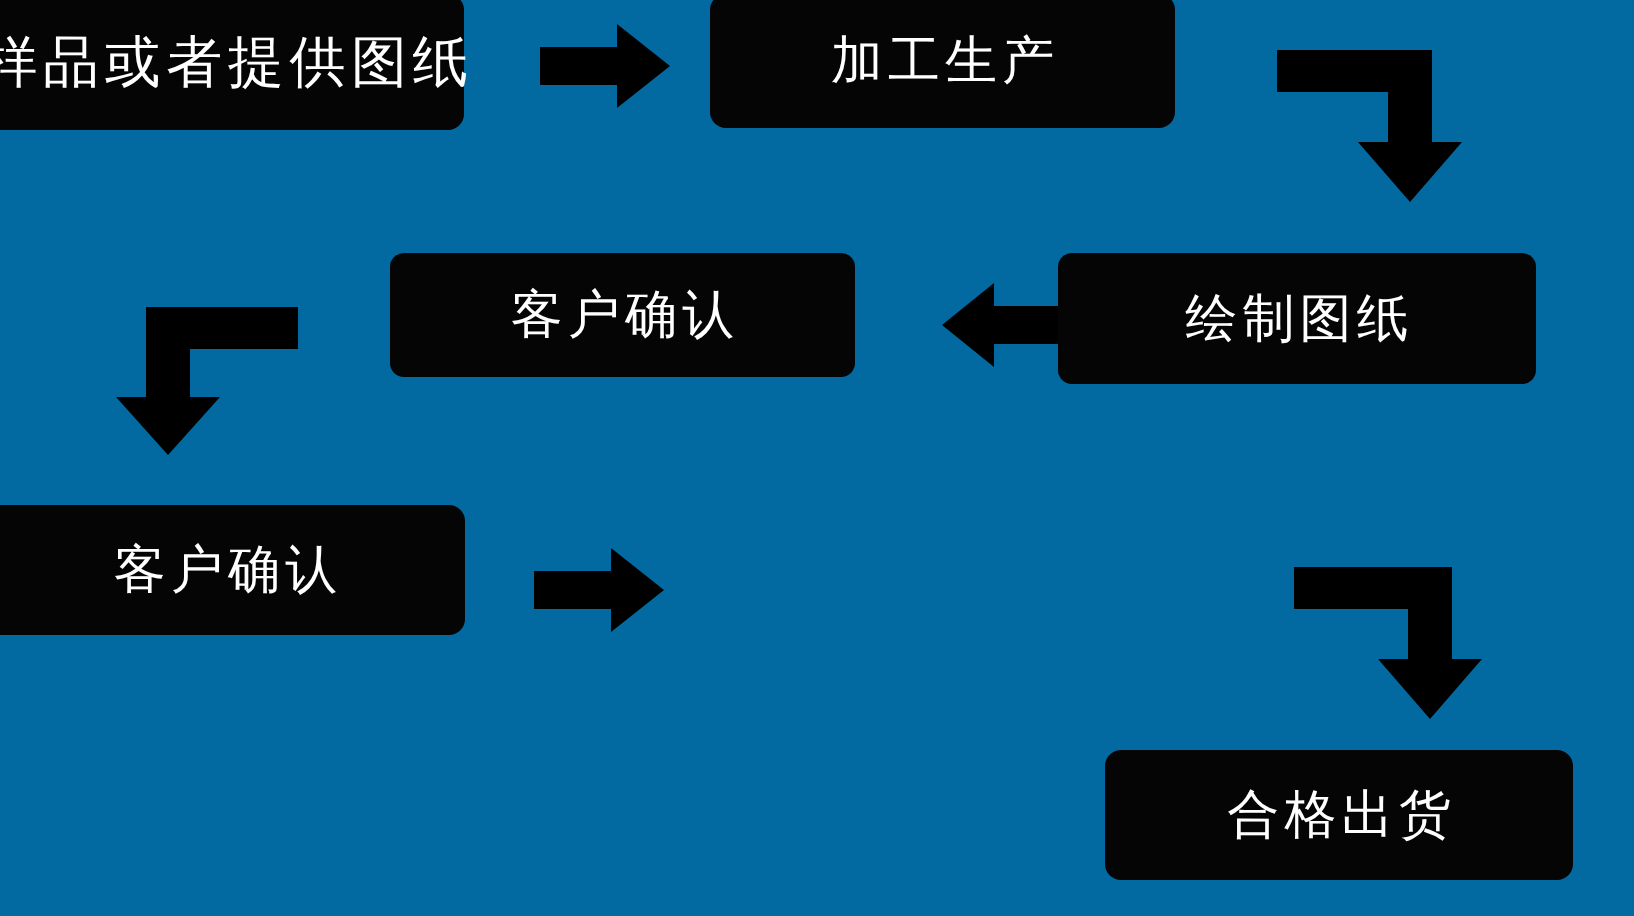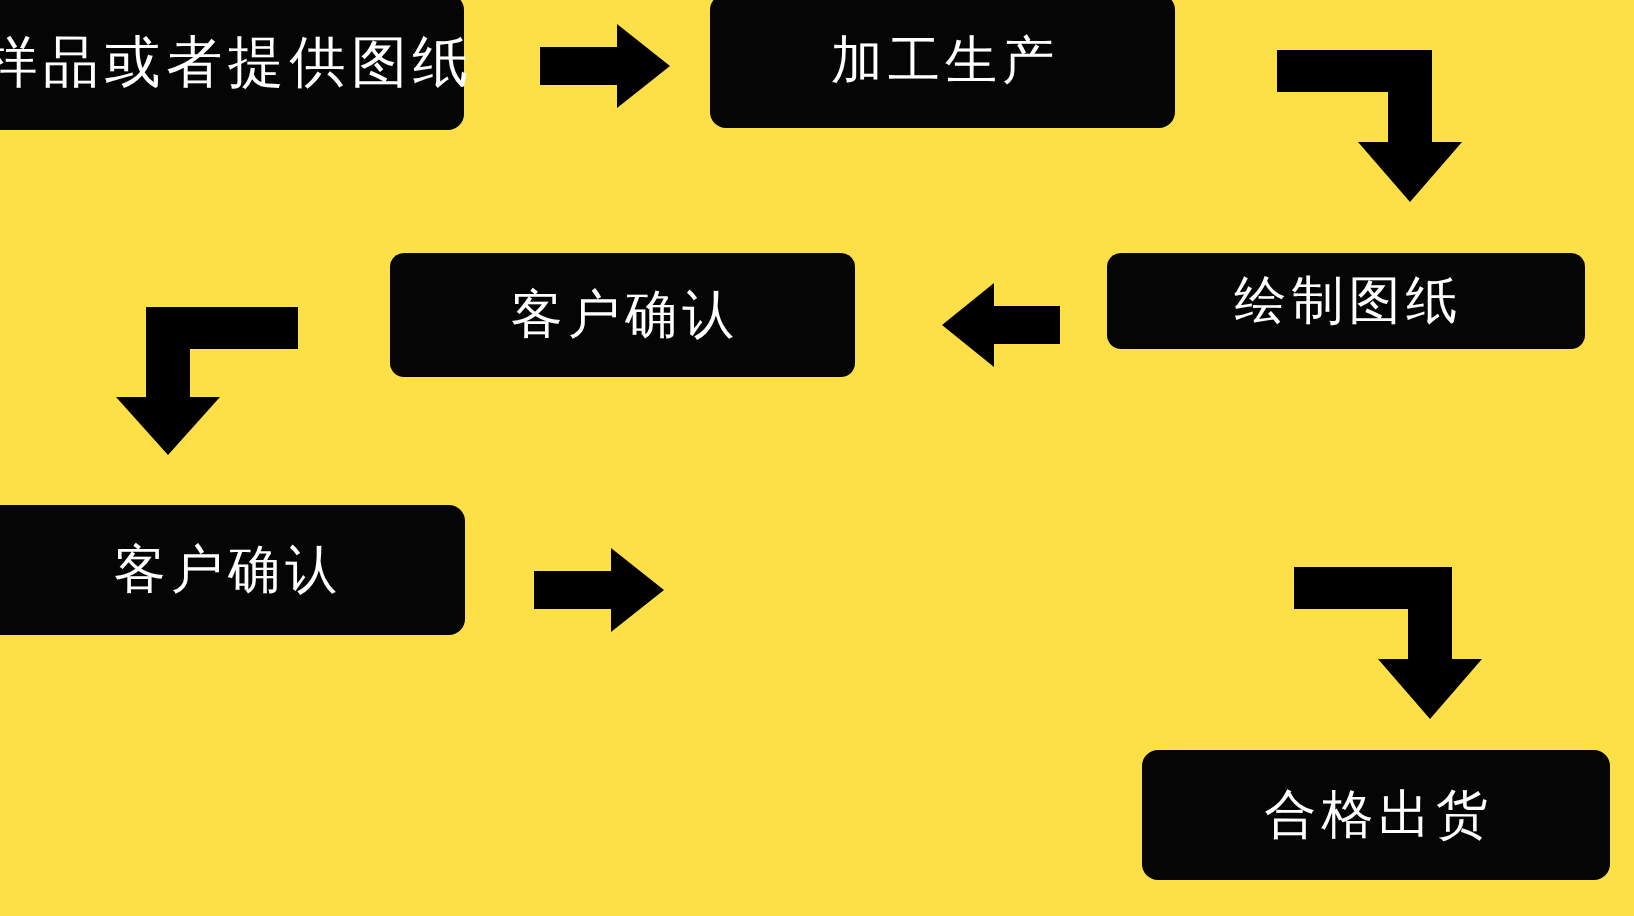--- a/index.html
+++ b/index.html
@@ -7,21 +7,21 @@
     padding: 0;
     background: #ffffff;
   }
   body {
     font-family: "Liberation Sans", "DejaVu Sans", sans-serif;
   }
   #canvas {
     position: relative;
     width: 1634px;
     height: 916px;
-    background: #fde047;
+    background: #0369a1;
     overflow: hidden;
   }
   .node {
     position: absolute;
     background: #050505;
     border-radius: 14px;
     color: #ffffff;
     display: flex;
     align-items: center;
     justify-content: center;
@@ -30,25 +30,25 @@
     text-indent: 0.10em;
     line-height: 1.1;
     white-space: nowrap;
   }
   .node .label {
     display: block;
   }
   
   #node-sample   { left: -14px;  top: -6px;   width: 478px; height: 136px; font-size: 56px; border-radius: 16px; }
   #node-payment  { left: 710px;  top: -6px;   width: 465px; height: 134px; font-size: 52px; border-radius: 16px; }
-  #node-draw     { left: 1107px; top: 253px;  width: 478px; height: 96px; font-size: 52px; border-radius: 14px; }
+  #node-draw     { left: 1058px; top: 253px;  width: 478px; height: 131px; font-size: 52px; border-radius: 14px; }
   #node-confirm  { left: 390px;  top: 253px;  width: 465px; height: 124px; font-size: 52px; border-radius: 14px; align-items: center; }
   #node-produce  { left: -14px;  top: 505px;  width: 479px; height: 130px; font-size: 52px; border-radius: 16px; }
   #node-inspect  { left: 689px;  top: 504px;  width: 462px; height: 124px; font-size: 52px; border-radius: 14px; }
-  #node-ship     { left: 1105px; top: 750px;  width: 468px; height: 130px; font-size: 52px; border-radius: 16px; margin-left: 37px; }
+  #node-ship     { left: 1105px; top: 750px;  width: 468px; height: 130px; font-size: 52px; border-radius: 16px; }
 
   .arrow {
     position: absolute;
   }
   .arrow svg { display: block; }
 </style>
 </head>
 <body>
 
 <div id="canvas">

